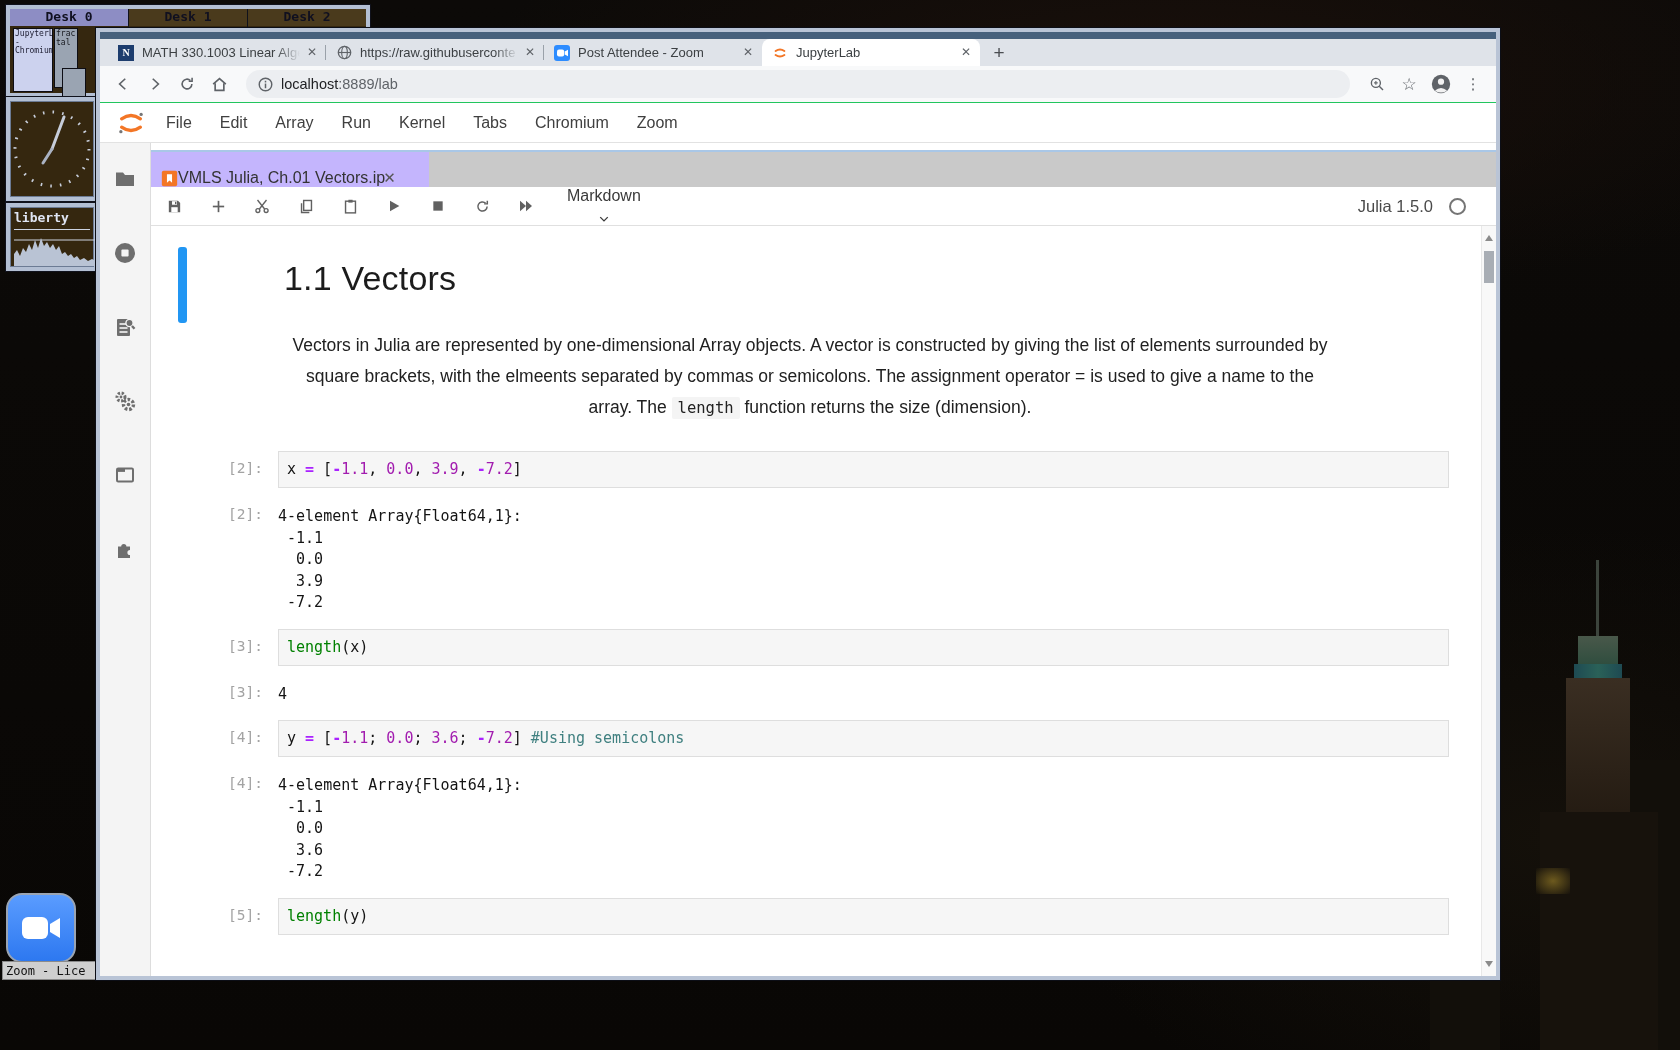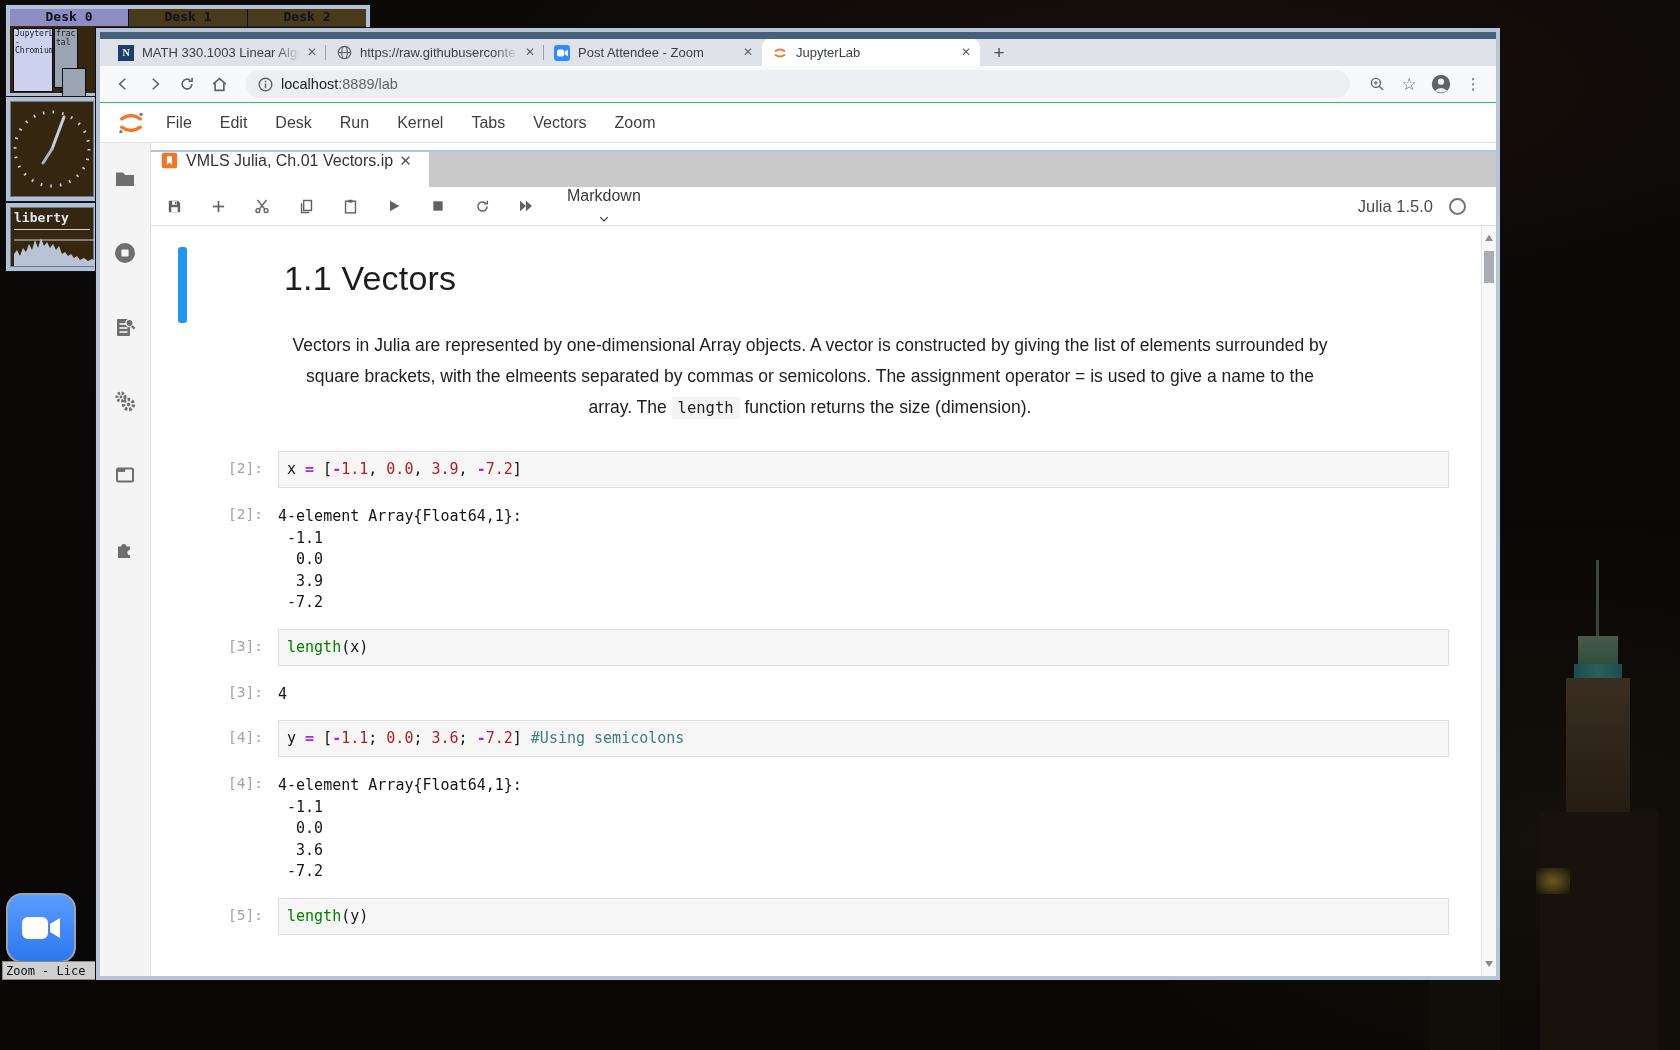--- a/index.html
+++ b/index.html
@@ -81,21 +81,21 @@
   .jl-menubar{height:39px;background:#fff;border-bottom:1px solid #e2e2e2;flex:none;
       display:flex;align-items:center;padding-left:10px;}
   .menu-item{padding:0 14px;font-size:16px;color:#404040;}
   .jl-body{flex:1;display:flex;min-height:0;background:#fff;}
   .activity{width:50px;background:#f4f4f4;border-right:1px solid #ddd;flex:none;
       display:flex;flex-direction:column;align-items:center;padding-top:24px;gap:50px;}
   .aicon{width:24px;height:24px;flex:none;}
   .jl-main{flex:1;display:flex;flex-direction:column;min-width:0;}
   .dock-gap{height:7px;background:#fff;flex:none;}
   .dockbar{height:37px;background:#c9c9c9;border-top:2px solid #a9c7e7;flex:none;display:flex;box-sizing:border-box;}
-  .doc-tab{width:278px;background:#ffffff;display:flex;align-items:flex-start;padding:0 8px 0 10px;gap:8px;box-sizing:border-box;}
+  .doc-tab{width:278px;background:#c4b5fd;display:flex;align-items:flex-end;padding:0 8px 0 10px;box-sizing:border-box;}
   .doc-title{font-size:16px;color:#333;white-space:nowrap;overflow:hidden;max-width:214px;flex:none;}
   .doc-close{color:#555;font-size:15px;margin-left:-2px;}
   .jl-toolbar{height:38px;background:#fff;border-bottom:1px solid #e0e0e0;flex:none;
       display:flex;align-items:center;padding:0 14px;gap:26px;}
   .tbtn{width:18px;height:18px;display:flex;align-items:center;justify-content:center;flex:none;}
   .celltype{display:flex;align-items:center;gap:8px;font-size:16px;color:#3a3a3a;margin-left:6px;flex-direction:column;}
   .kernel{margin-left:auto;display:flex;align-items:center;gap:16px;padding-right:16px;}
   .kernel-name{font-size:16.5px;color:#4a4a4a;}
   .kstatus{width:17px;height:17px;border:2px solid #757575;border-radius:50%;box-sizing:border-box;}
   
@@ -109,21 +109,21 @@
   .prompt{flex:0 0 127px;text-align:right;padding-right:15px;box-sizing:border-box;
       font:14.5px "DejaVu Sans Mono",monospace;color:#a3a3a3;}
   .row.code{margin-top:15px;}
   .row.code .prompt{padding-top:9px;}
   .row.out{margin-top:16px;}
   .row.out .prompt{padding-top:2px;}
   .codebox{flex:1;background:#f6f6f6;border:1px solid #dedede;padding:7px 8px;
       font:15px/21px "DejaVu Sans Mono",monospace;color:#141414;white-space:pre;overflow:hidden;}
   .outbox{flex:1;font:15px/21.5px "DejaVu Sans Mono",monospace;color:#141414;white-space:pre;padding-top:2px;}
   .tok-op{color:#aa22ff;font-weight:bold;}
-  .tok-num{color:#b91c1c;}
+  .tok-num{color:#a21caf;}
   .tok-func{color:#008000;}
   .tok-com{color:#408080;}
   .md-row{position:relative;}
   .mdbody{flex:1;padding-left:6px;min-width:0;}
   .hrow .mdbody{padding-top:13px;padding-bottom:26px;}
   h1.nb-h1{margin:0;font-size:34px;font-weight:400;color:#1c1c1c;letter-spacing:.2px;}
   .active-bar{position:absolute;left:27px;top:1px;bottom:1px;width:9px;border-radius:3px;background:#2196f3;}
   .md-par{font-size:17.5px;line-height:31px;color:#212121;max-width:1052px;margin:6px 0 12px;text-align:center;}
   .inline-code{font-family:"DejaVu Sans Mono",monospace;font-size:15.5px;background:#f4f4f4;
       padding:2px 6px;border-radius:2px;}
@@ -285,25 +285,25 @@
     <div style="width:42px;display:flex;justify-content:center;">
       <svg width="30" height="30" viewBox="0 0 40 40">
         <circle cx="33.5" cy="8.5" r="2.2" fill="#767677"></circle>
         <path d="M7.5 14.5 Q20 5.5 32.5 14.5" stroke="#f37626" stroke-width="4.4" fill="none" stroke-linecap="round"></path>
         <path d="M7.5 25.5 Q20 34.5 32.5 25.5" stroke="#f37626" stroke-width="4.4" fill="none" stroke-linecap="round"></path>
         <circle cx="6.5" cy="31.5" r="2.2" fill="#767677"></circle>
       </svg>
     </div>
     <span class="menu-item">File</span>
     <span class="menu-item">Edit</span>
-    <span class="menu-item">Desk</span>
+    <span class="menu-item">Array</span>
     <span class="menu-item">Run</span>
     <span class="menu-item">Kernel</span>
     <span class="menu-item">Tabs</span>
-    <span class="menu-item">Vectors</span>
+    <span class="menu-item">Chromium</span>
     <span class="menu-item">Zoom</span>
   </div>
 
   <div class="jl-body">
 
     <div class="activity">
       <div class="aicon">
         <svg width="24" height="24" viewBox="0 0 24 24">
             <path d="M3 5.5 h7 l2 2.5 h9 v11 H3 Z" fill="#6e6e6e"></path>
           </svg>

